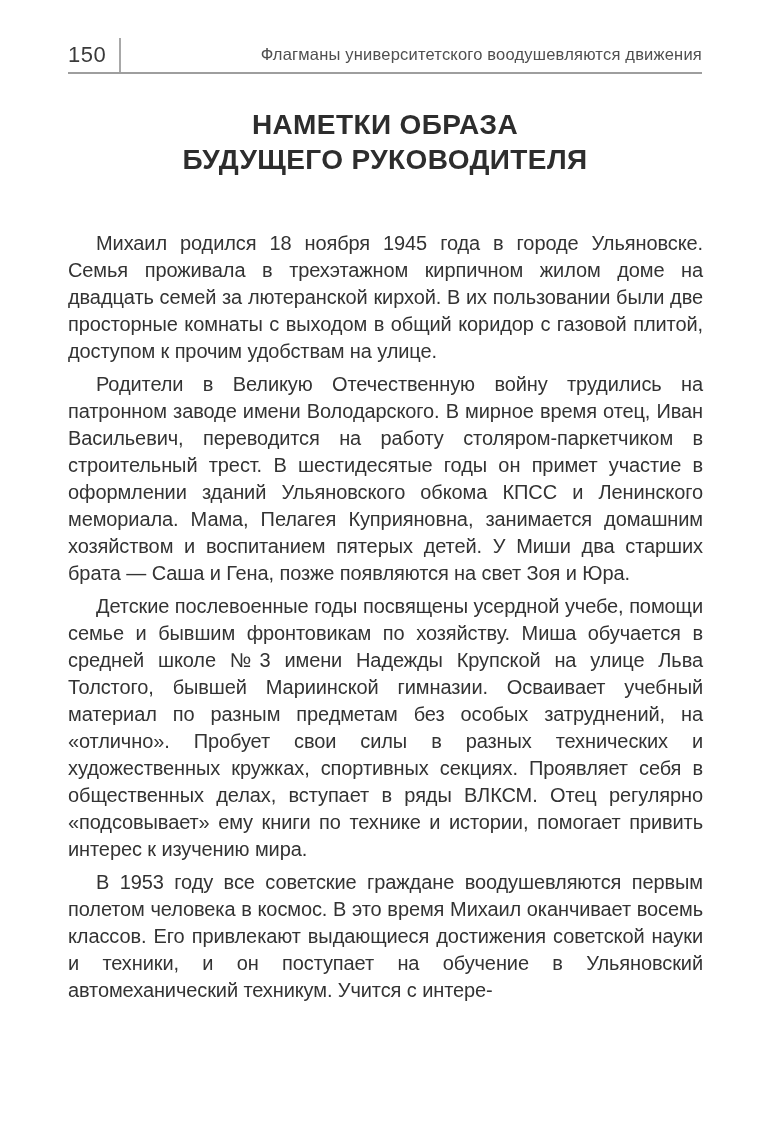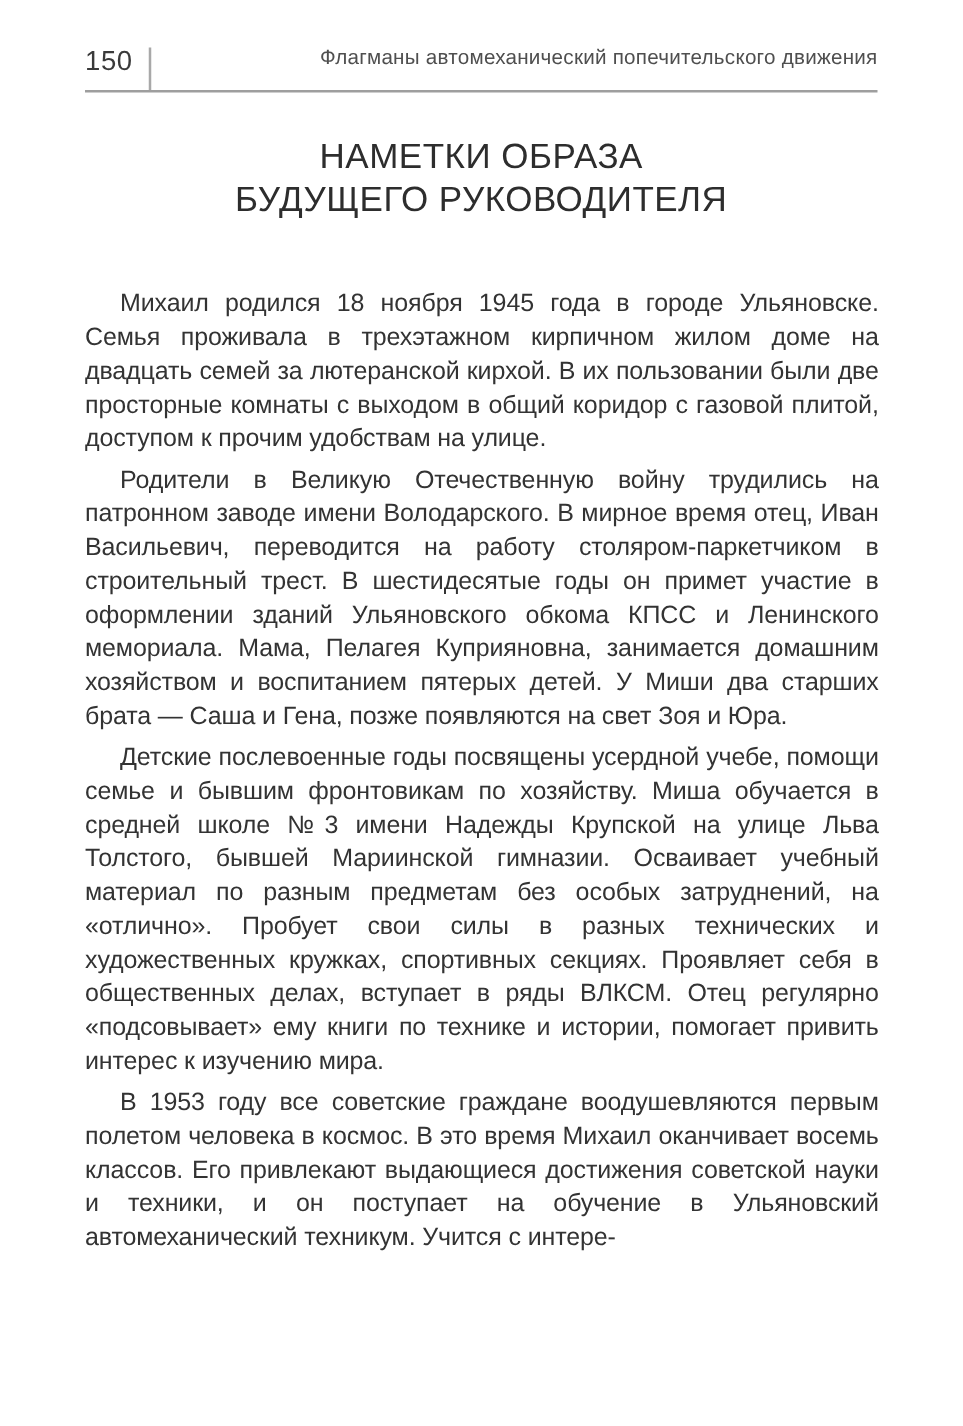--- a/index.html
+++ b/index.html
@@ -14,21 +14,21 @@
     position: relative;
     width: 770px;
     height: 1141px;
     background: #ffffff;
     overflow: hidden;
     box-sizing: border-box;
   }
   
   .page-header {
     display: flex;
-    align-items: flex-start;
+    align-items: center;
     margin: 38px 68px 15px 68px;
     height: 34px;
     border-bottom: 2px solid #9e9e9e;
   }
   .page-number {
     font-size: 22px;
     color: #3a3a3a;
     letter-spacing: 0.5px;
     padding-right: 13px;
     line-height: 1;
@@ -44,21 +44,21 @@
     color: #4f4f4f;
     letter-spacing: 0.2px;
     line-height: 1;
     padding-bottom: 2px;
   }
   
   .chapter-title {
     margin: 33px 68px 0 68px;
     text-align: center;
     font-size: 28px;
-    font-weight: normal;
+    font-weight: bold;
     line-height: 35px;
     letter-spacing: 0.4px;
     color: #2d2d2d;
     white-space: pre-line;
   }
   
   .body-text {
     margin: 53px 67px 15px 68px;
     color: #333333;
     font-size: 20px;
@@ -75,21 +75,21 @@
   }
 </style>
 </head>
 <body>
 
 <div class="page">
 
   <header class="page-header">
     <span class="page-number">150</span>
     <span class="header-divider"></span>
-    <span class="running-header">Флагманы автомеханический попечительского движения</span>
+    <span class="running-header">Флагманы университетского воодушевляются движения</span>
   </header>
 
   <h1 class="chapter-title">НАМЕТКИ ОБРАЗА
 БУДУЩЕГО РУКОВОДИТЕЛЯ</h1>
 
   <main class="body-text">
     <p>Михаил родился 18 ноября 1945 года в городе Ульяновске. Семья проживала в трехэтажном кирпичном жилом доме на двадцать семей за лютеранской кирхой. В их пользовании были две просторные комнаты с выходом в общий коридор с газовой плитой, доступом к прочим удобствам на улице.</p>
     <p>Родители в Великую Отечественную войну трудились на патронном заводе имени Володарского. В мирное время отец, Иван Васильевич, переводится на работу столяром-паркетчиком в строительный трест. В шестидесятые годы он примет участие в оформлении зданий Ульяновского обкома КПСС и Ленинского мемориала. Мама, Пелагея Куприяновна, занимается домашним хозяйством и воспитанием пятерых детей. У Миши два старших брата — Саша и Гена, позже появляются на свет Зоя и Юра.</p>
     <p>Детские послевоенные годы посвящены усердной учебе, помощи семье и бывшим фронтовикам по хозяйству. Миша обучается в средней школе №3 имени Надежды Крупской на улице Льва Толстого, бывшей Мариинской гимназии. Осваивает учебный материал по разным предметам без особых затруднений, на «отлично». Пробует свои силы в разных технических и художественных кружках, спортивных секциях. Проявляет себя в общественных делах, вступает в ряды ВЛКСМ. Отец регулярно «подсовывает» ему книги по технике и истории, помогает привить интерес к изучению мира.</p>
     <p>В 1953 году все советские граждане воодушевляются первым полетом человека в космос. В это время Михаил оканчивает восемь классов. Его привлекают выдающиеся достижения советской науки и техники, и он поступает на обучение в Ульяновский автомеханический техникум. Учится с интере-</p>

